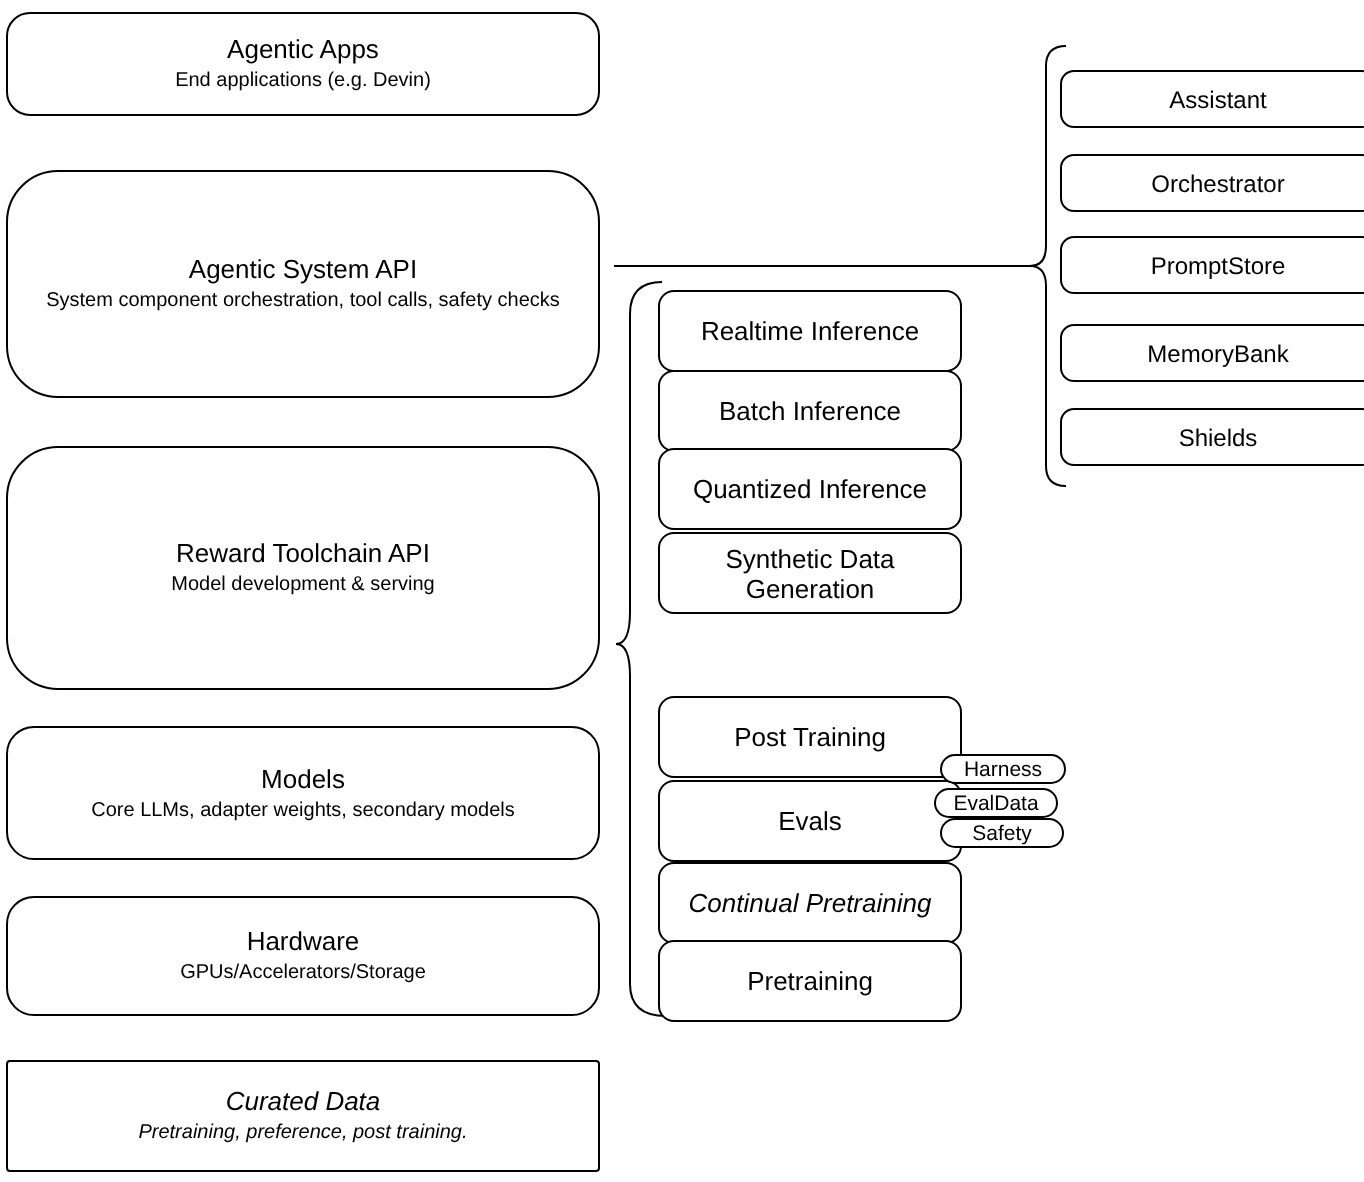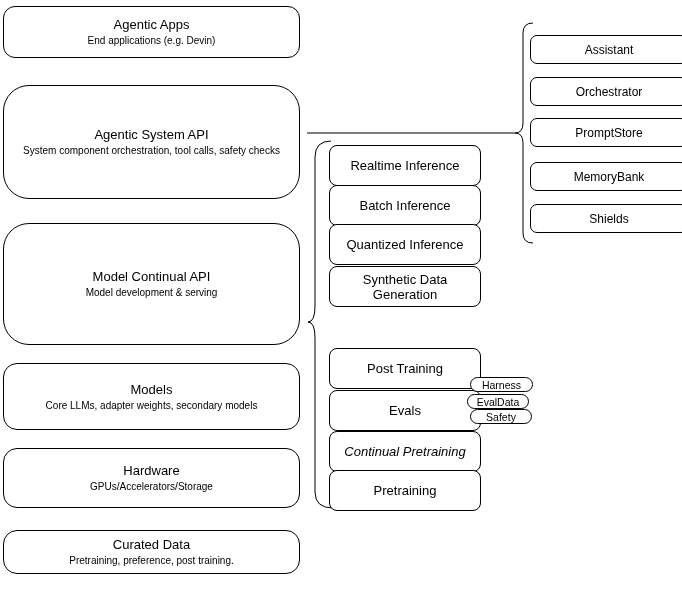--- a/index.html
+++ b/index.html
@@ -27,21 +27,21 @@
     align-items:center;justify-content:center;
     text-align:center;
     z-index:1;
   }
   .lbox{left:3px;width:297px;}
   .lb0{top:6px;height:52px;border-radius:12px;}
   .lb1{top:85px;height:114px;border-radius:26px;}
   .lb2{top:223px;height:122px;border-radius:26px;}
   .lb3{top:363px;height:67px;border-radius:14px;}
   .lb4{top:448px;height:60px;border-radius:14px;}
-  .lb5{top:530px;height:44px;border-radius:14px;}
+  .lb5{top:530px;height:56px;border-radius:2px;font-style:italic;}
   .title{font-size:13px;line-height:15px;}
   .subtitle{font-size:10px;line-height:12px;margin-top:3px;}
   .mbox{left:329px;width:152px;height:41px;border-radius:8px;font-size:13px;}
   .mb0{top:145px;} .mb1{top:185px;} .mb2{top:224px;}
   .mb3{top:266px;} .mb4{top:307px;} .mb5{top:348px;}
   .mb6{top:390px;} .mb7{top:431px;font-style:italic;} .mb8{top:470px;}
   .rbox{left:530px;width:158px;height:29px;border-radius:7px;font-size:12px;}
   .rb0{top:35px;} .rb1{top:77px;} .rb2{top:118px;}
   .rb3{top:162px;} .rb4{top:204px;}
   .pill{
@@ -72,21 +72,21 @@
 
   <div class="box lbox lb0">
     <div class="title">Agentic Apps</div>
     <div class="subtitle">End applications (e.g. Devin)</div>
   </div>
   <div class="box lbox lb1">
     <div class="title">Agentic System API</div>
     <div class="subtitle">System component orchestration, tool calls, safety checks</div>
   </div>
   <div class="box lbox lb2">
-    <div class="title">Model Continual API</div>
+    <div class="title">Reward Toolchain API</div>
     <div class="subtitle">Model development &amp; serving</div>
   </div>
   <div class="box lbox lb3">
     <div class="title">Models</div>
     <div class="subtitle">Core LLMs, adapter weights, secondary models</div>
   </div>
   <div class="box lbox lb4">
     <div class="title">Hardware</div>
     <div class="subtitle">GPUs/Accelerators/Storage</div>
   </div>

